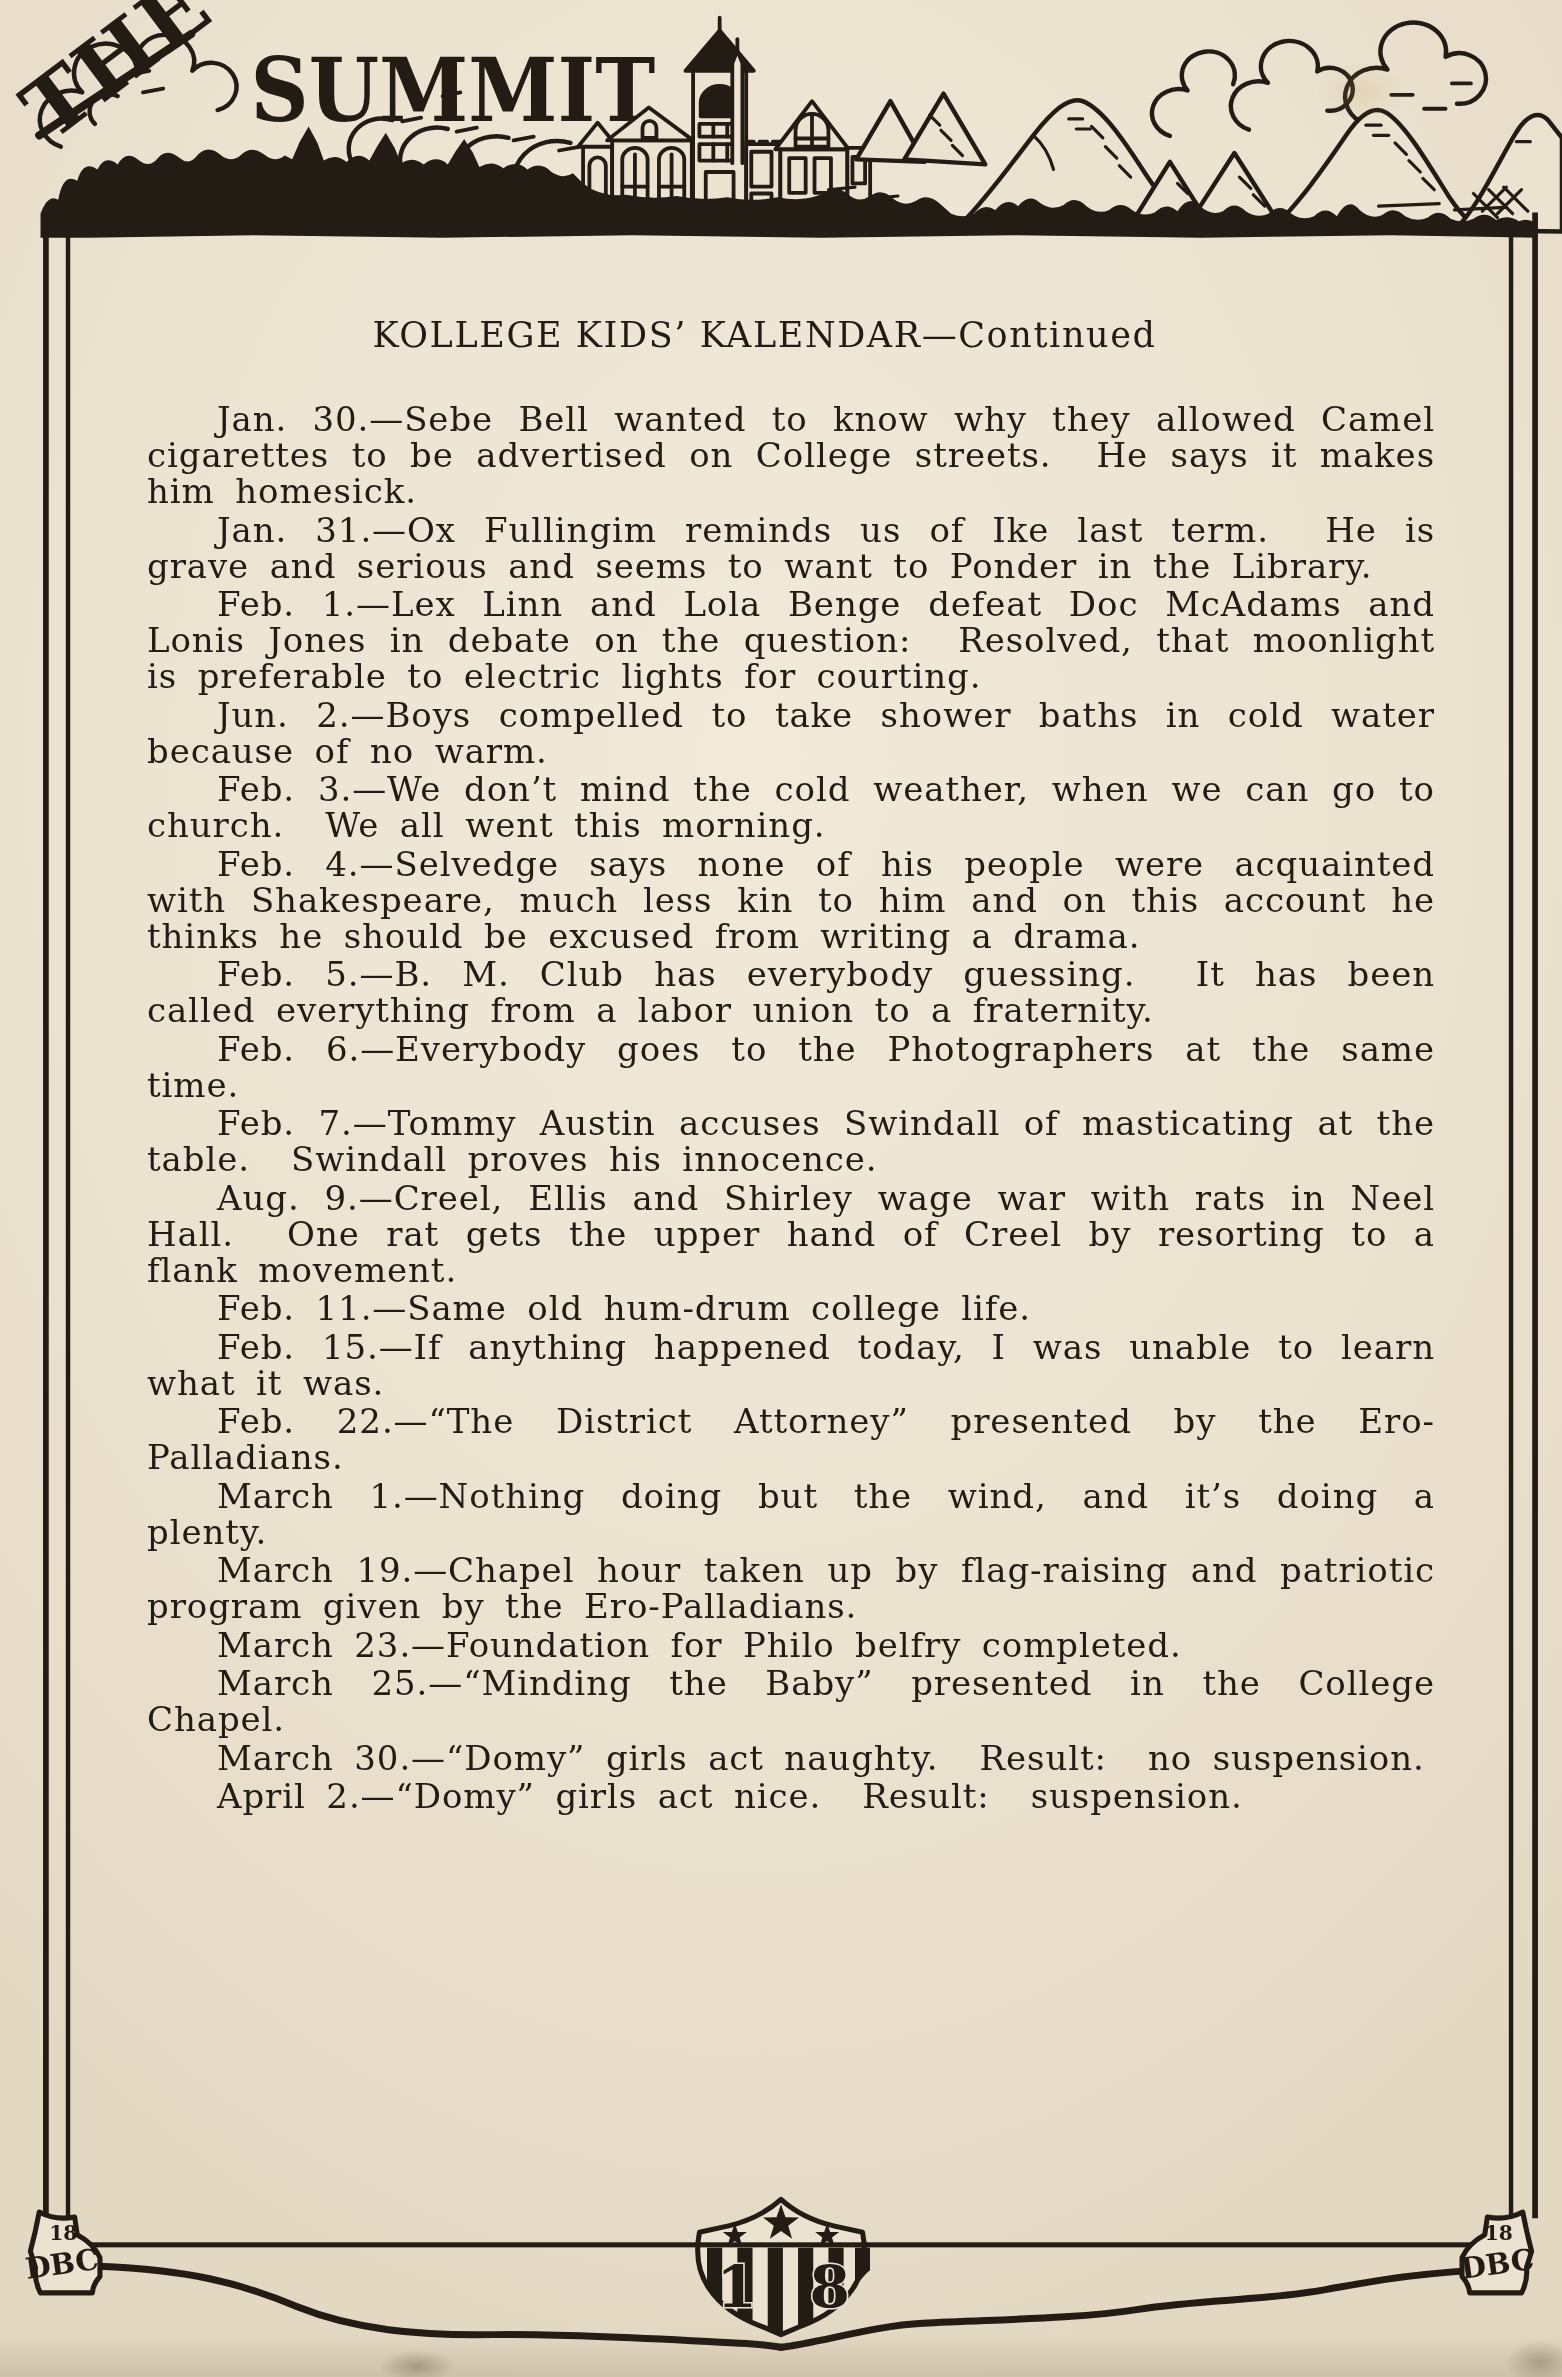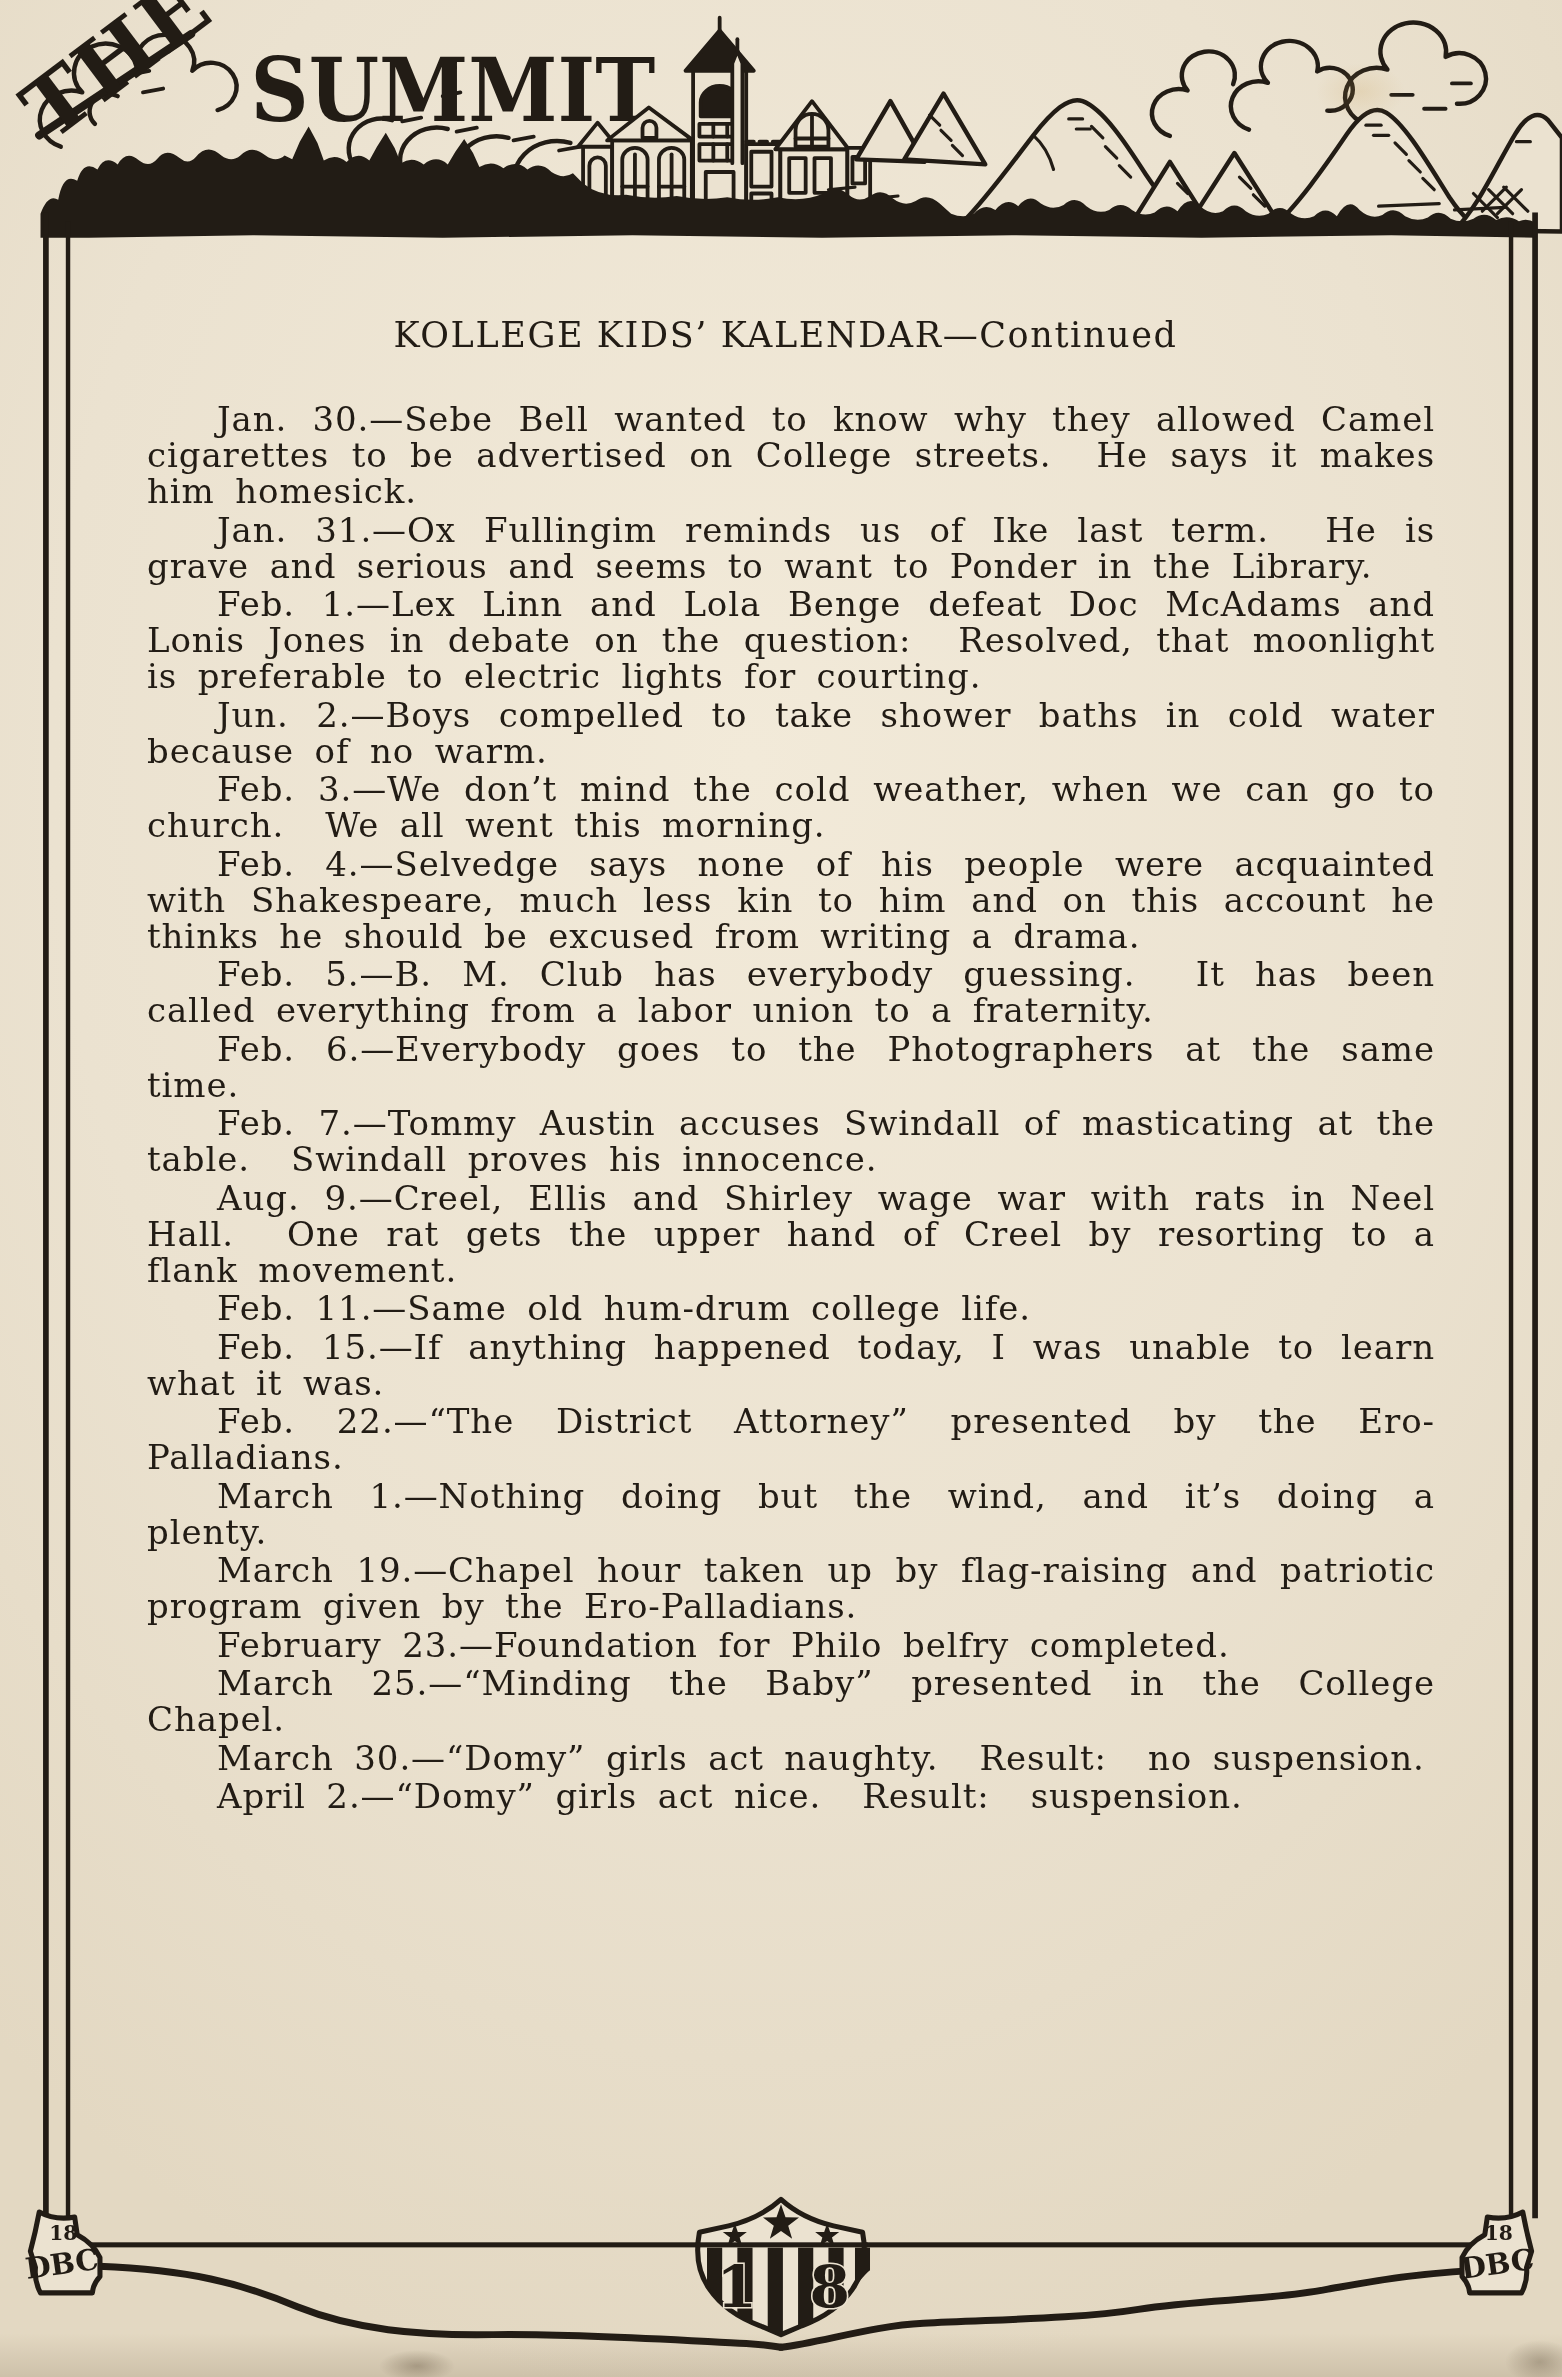--- a/index.html
+++ b/index.html
@@ -20,21 +20,21 @@
       radial-gradient(ellipse 1202px 1644px at 48% 32%, var(--paper-hi) 0%, var(--paper) 58%, #e3d8c2 100%);
     color:var(--ink);
   }
   .page::after{
     content:"";position:absolute;left:0;right:0;bottom:0;height:44px;
     background:linear-gradient(to top, rgba(92,72,42,.16), rgba(92,72,42,0));
     pointer-events:none;
   }
   .art{position:absolute;inset:0;width:1562px;height:2377px;display:block;}
   .heading{
-    position:absolute;top:315px;left:77px;width:1417px;
+    position:absolute;top:315px;left:56px;width:1417px;
     text-align:center;
     font-size:35px;font-weight:400;letter-spacing:1.6px;
     color:var(--ink);
     white-space:pre;
   }
   .entries{
     position:absolute;top:401px;left:147px;width:1288px;
   }
   .entries p.entry{
     margin:0 0 2.5px 0;
@@ -262,21 +262,21 @@
       <p class="entry">Feb. 4.—Selvedge says none of his people were acquainted with Shakespeare, much less kin to him and on this account he thinks he should be excused from writing a drama.</p>
       <p class="entry">Feb. 5.—B. M. Club has everybody guessing.  It has been called everything from a labor union to a fraternity.</p>
       <p class="entry">Feb. 6.—Everybody goes to the Photographers at the same time.</p>
       <p class="entry">Feb. 7.—Tommy Austin accuses Swindall of masticating at the table.  Swindall proves his innocence.</p>
       <p class="entry">Aug. 9.—Creel, Ellis and Shirley wage war with rats in Neel Hall.  One rat gets the upper hand of Creel by resorting to a flank movement.</p>
       <p class="entry">Feb. 11.—Same old hum-drum college life.</p>
       <p class="entry">Feb. 15.—If anything happened today, I was unable to learn what it was.</p>
       <p class="entry">Feb. 22.—“The District Attorney” presented by the Ero-Palladians.</p>
       <p class="entry">March 1.—Nothing doing but the wind, and it’s doing a plenty.</p>
       <p class="entry">March 19.—Chapel hour taken up by flag-raising and patriotic program given by the Ero-Palladians.</p>
-      <p class="entry">February 23.—Foundation for Philo belfry completed.</p>
+      <p class="entry">March 23.—Foundation for Philo belfry completed.</p>
       <p class="entry">March 25.—“Minding the Baby” presented in the College Chapel.</p>
       <p class="entry">March 30.—“Domy” girls act naughty.  Result:  no suspension.</p>
       <p class="entry">April 2.—“Domy” girls act nice.  Result:  suspension.</p>
     </div>
 
   <div class="stain a"></div>
   <div class="stain b"></div>
   <div class="stain c"></div>
 </div>
 

